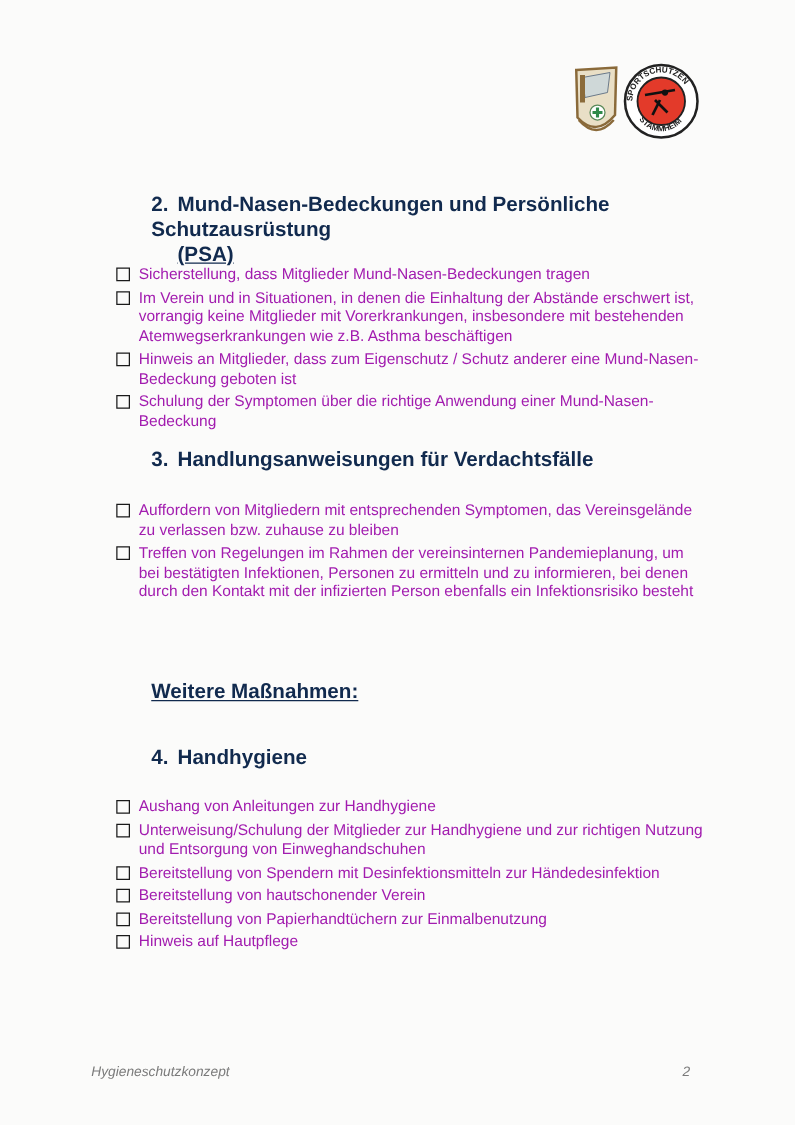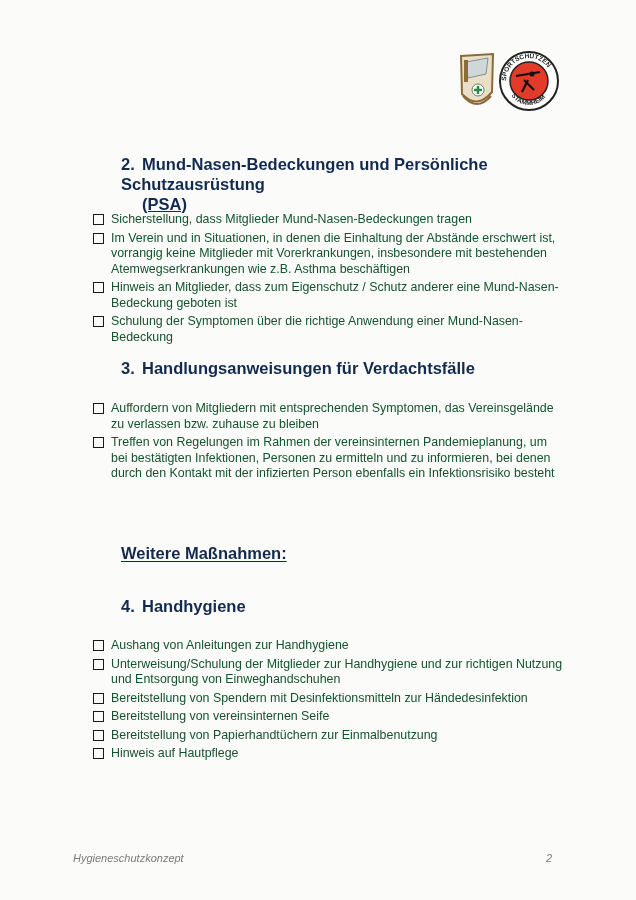--- a/index.html
+++ b/index.html
@@ -15,21 +15,21 @@
 
     .h2 {
       position: absolute; left: 73px; font-weight: bold; font-size: 16.5px;
       line-height: 20px; color: #112a4e; margin-left: 48px;
     }
     .h2 .num { display: inline-block; width: 21px; }
     .h2 .cont { padding-left: 21px; text-decoration: underline; }
     .underline-h { text-decoration: underline; text-underline-offset: 2px; text-align: right; }
 
     .list { position: absolute; left: 93px; width: 470px; }
-    .item { display: flex; align-items: flex-start; font-size: 12.4px; line-height: 15.5px; margin-bottom: 3px; color: #14532d; }
+    .item { display: flex; align-items: flex-start; font-size: 12.4px; line-height: 15.5px; margin-bottom: 3px; color: #a21caf; }
     .box {
       flex: 0 0 auto; width: 9px; height: 9px; border: 1.3px solid #1a1a1a;
       margin-top: 2px; margin-right: 7px; background: transparent;
     }
     .item-text { flex: 1; }
 
     .footer-left { position: absolute; left: 73px; top: 852px; font-size: 11px; font-style: italic; color: #7a7a7a; }
     .footer-right { position: absolute; left: 546px; top: 852px; font-size: 11px; font-style: italic; color: #7a7a7a; }
   </style>
 </head>
@@ -106,21 +106,21 @@
   <div class="item">
       <span class="box"></span>
       <span class="item-text">Unterweisung/Schulung der Mitglieder zur Handhygiene und zur richtigen Nutzung und Entsorgung von Einweghandschuhen</span>
     </div>
   <div class="item">
       <span class="box"></span>
       <span class="item-text">Bereitstellung von Spendern mit Desinfektionsmitteln zur Händedesinfektion</span>
     </div>
   <div class="item">
       <span class="box"></span>
-      <span class="item-text">Bereitstellung von vereinsinternen Seife</span>
+      <span class="item-text">Bereitstellung von hautschonender Verein</span>
     </div>
   <div class="item">
       <span class="box"></span>
       <span class="item-text">Bereitstellung von Papierhandtüchern zur Einmalbenutzung</span>
     </div>
   <div class="item">
       <span class="box"></span>
       <span class="item-text">Hinweis auf Hautpflege</span>
     </div>
 </div>

